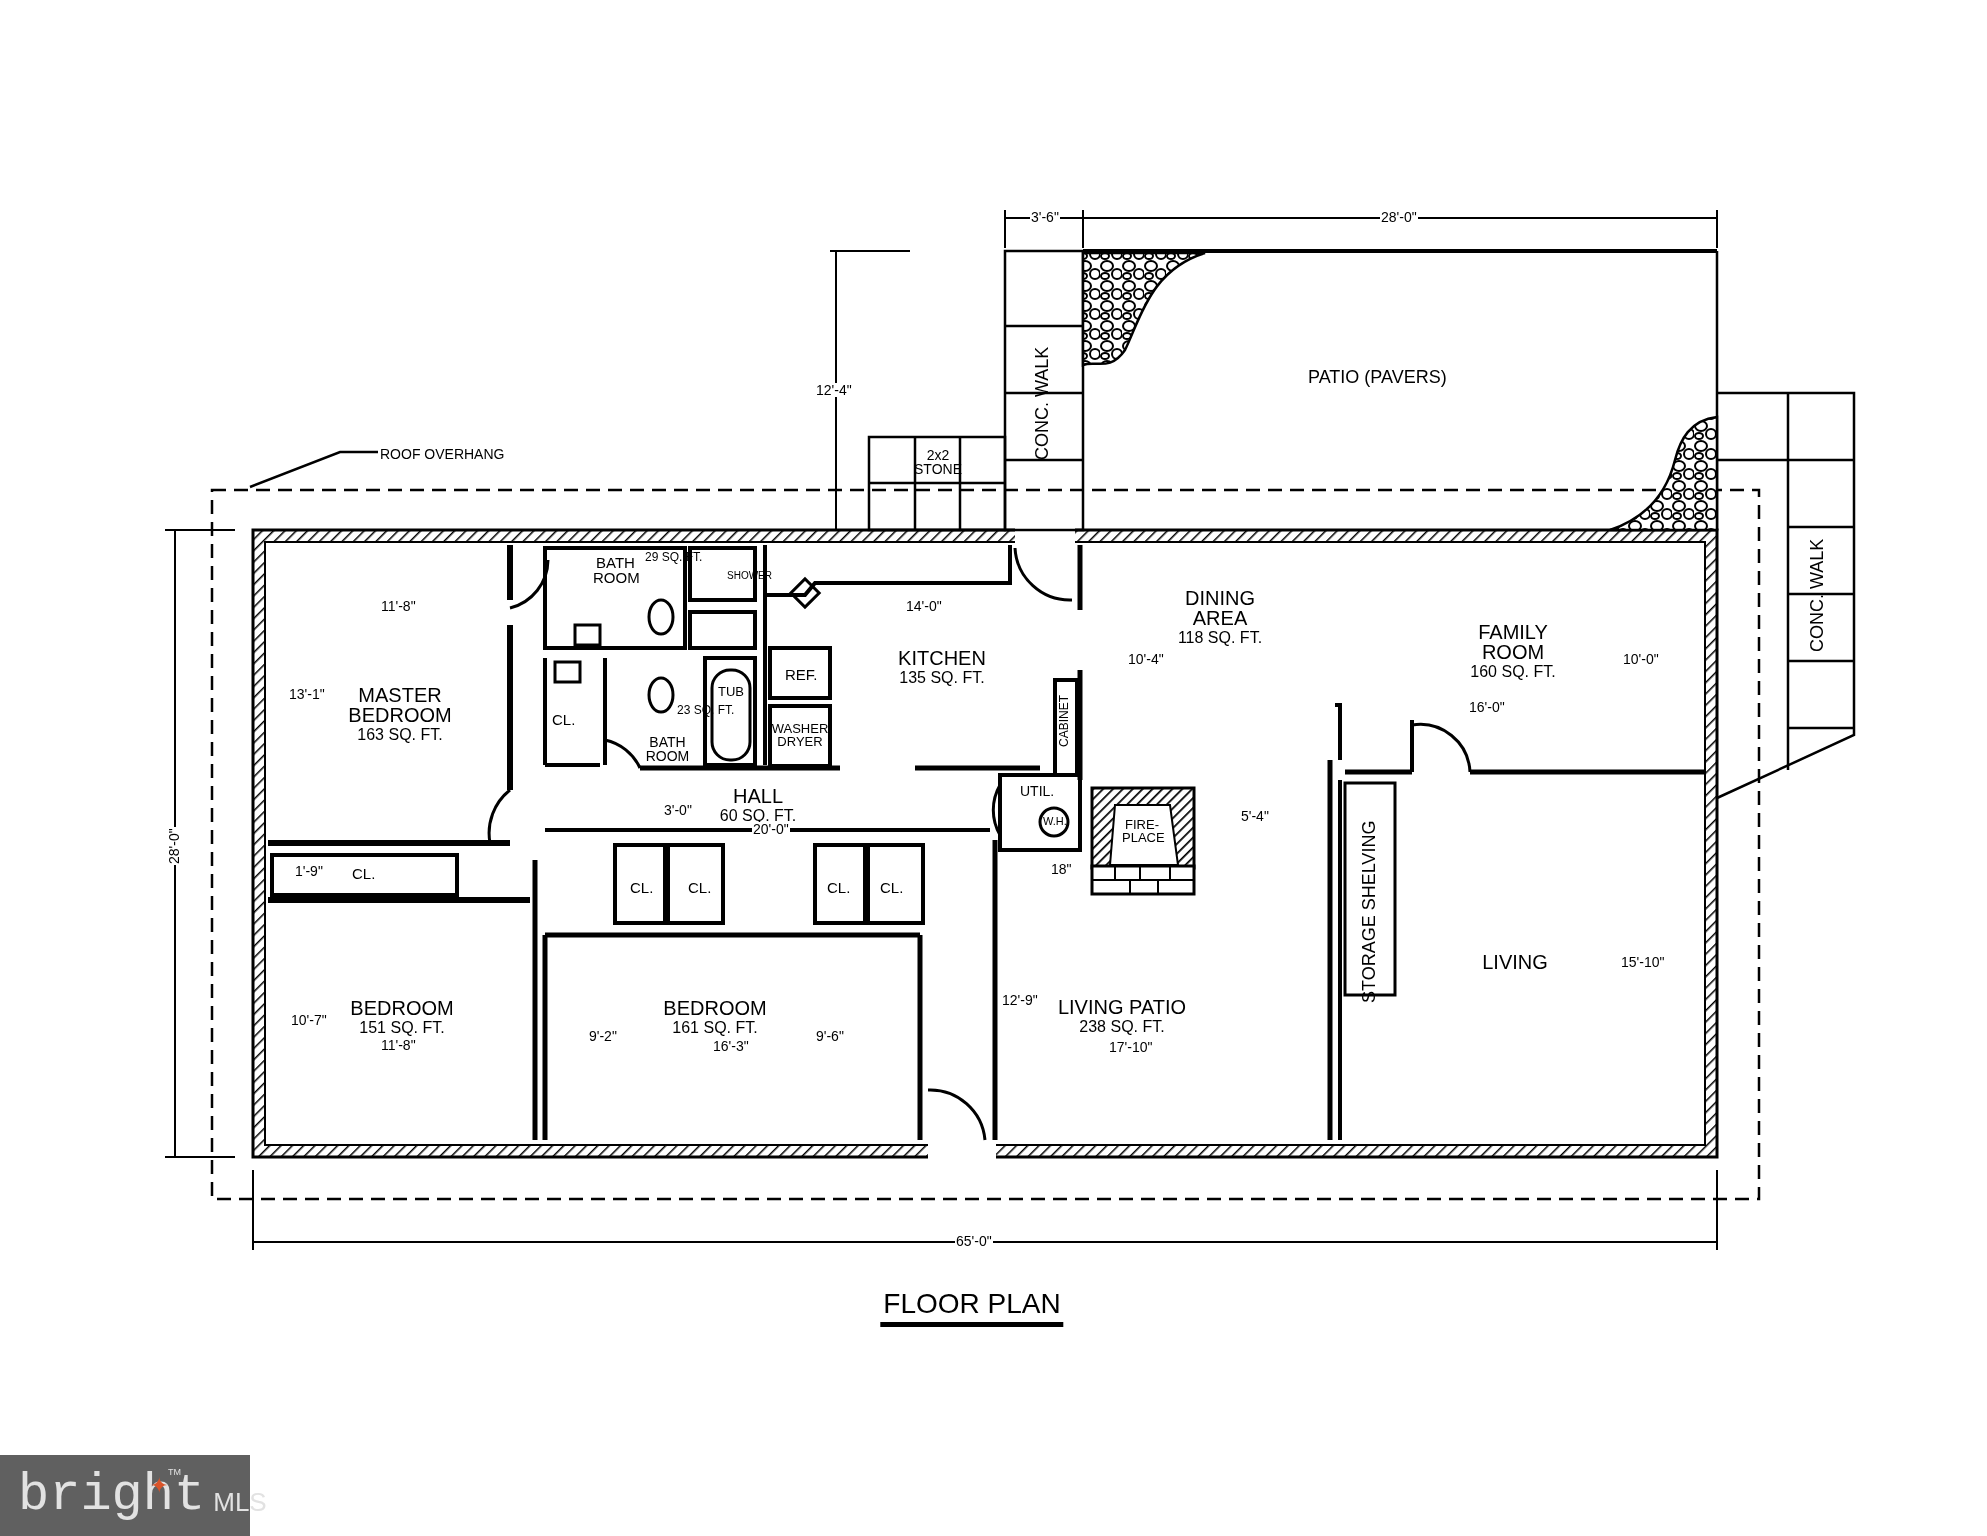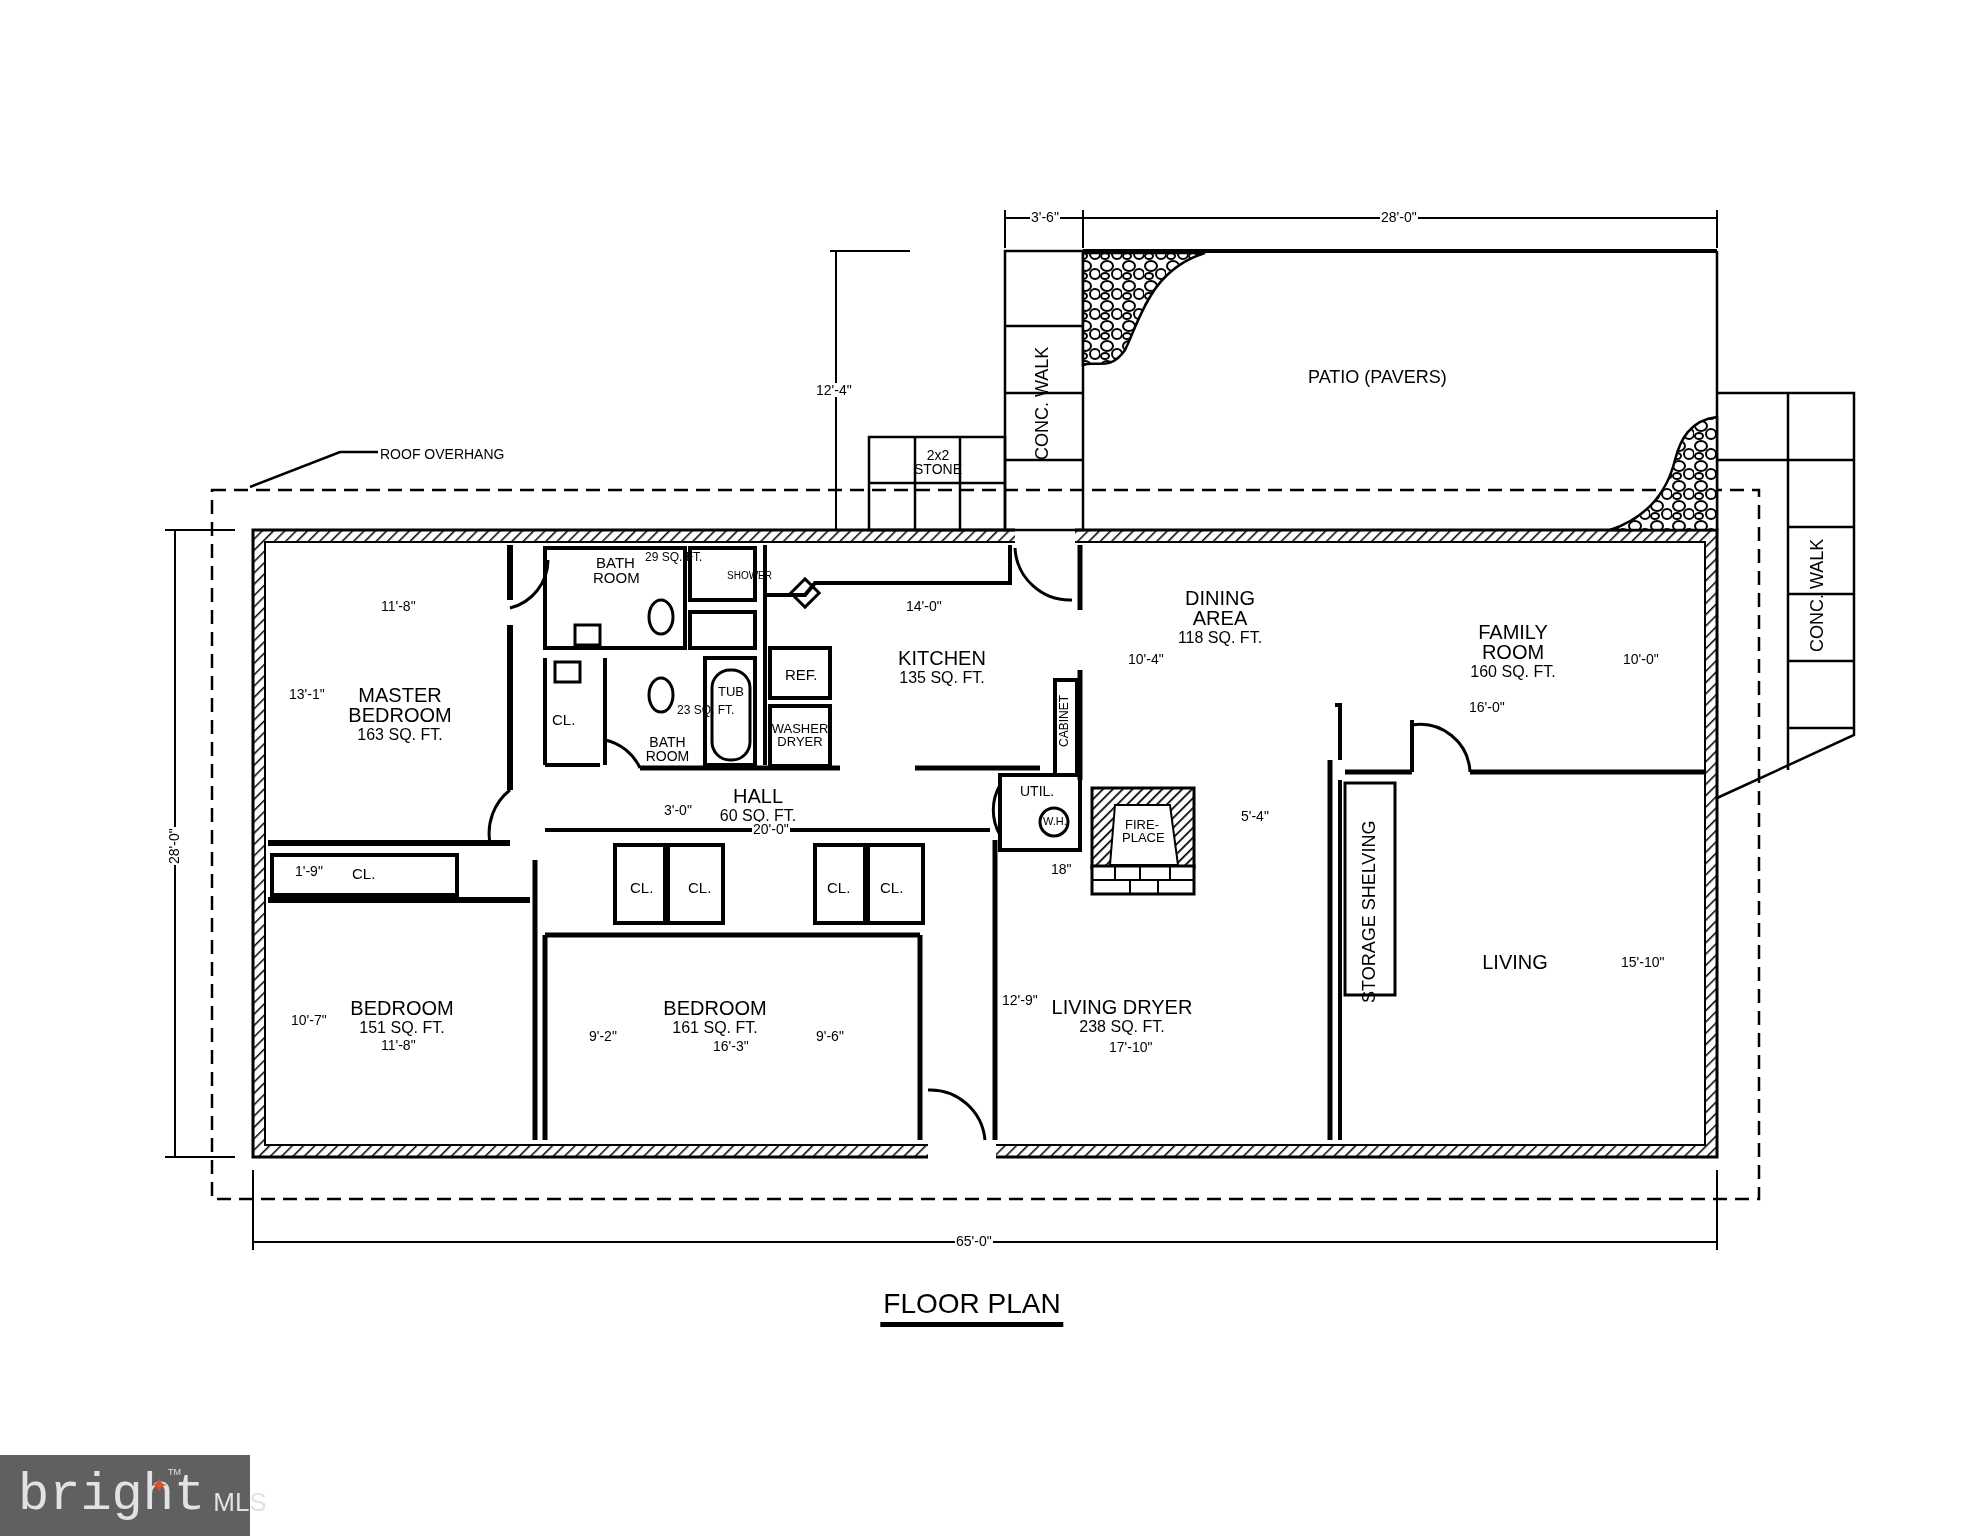--- a/index.html
+++ b/index.html
@@ -216,21 +216,21 @@
 <div class="lbl room" style="left:758px;top:786px;">
   <span>HALL</span><span class="sq">60 SQ. FT.</span>
 </div>
 <div class="lbl room" style="left:402px;top:998px;">
   <span>BEDROOM</span><span class="sq">151 SQ. FT.</span>
 </div>
 <div class="lbl room" style="left:715px;top:998px;">
   <span>BEDROOM</span><span class="sq">161 SQ. FT.</span>
 </div>
 <div class="lbl room" style="left:1122px;top:997px;">
-  <span>LIVING DRYER</span><span class="sq">238 SQ. FT.</span>
+  <span>LIVING PATIO</span><span class="sq">238 SQ. FT.</span>
 </div>
 <div class="lbl room" style="left:1515px;top:952px;">
   <span>LIVING</span>
 </div>
 
 <div class="lbl" style="left:552px;top:712px;font-size:15px;">CL.</div>
 <div class="lbl" style="left:352px;top:866px;font-size:15px;">CL.</div>
 <div class="lbl" style="left:630px;top:880px;font-size:15px;">CL.</div>
 <div class="lbl" style="left:688px;top:880px;font-size:15px;">CL.</div>
 <div class="lbl" style="left:827px;top:880px;font-size:15px;">CL.</div>

